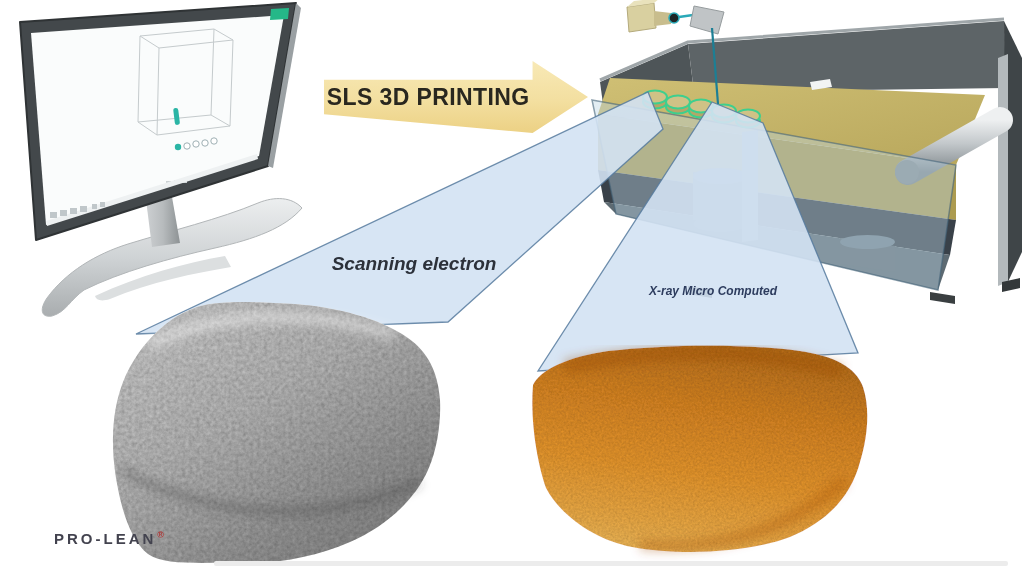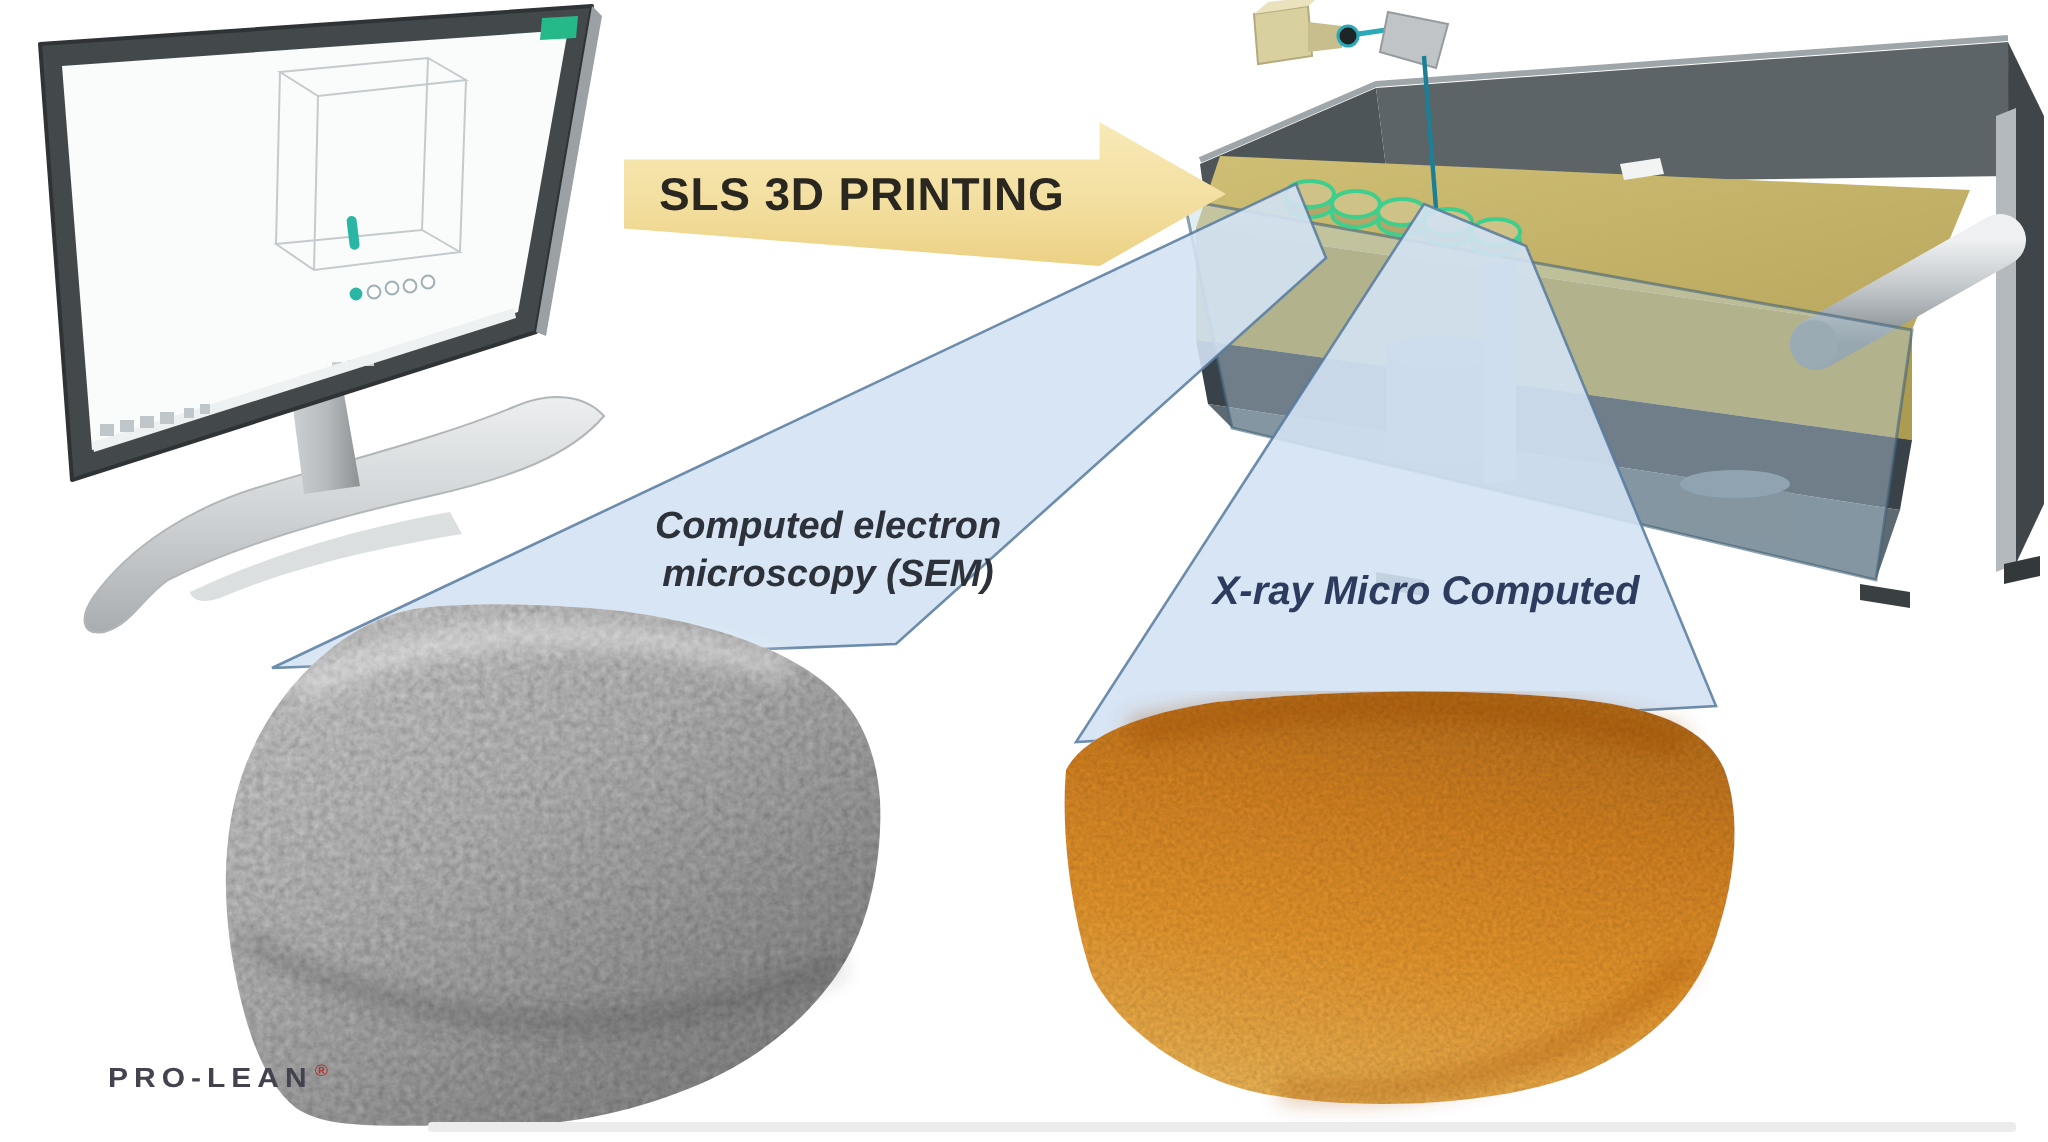--- a/index.html
+++ b/index.html
@@ -1,33 +1,32 @@
 <!DOCTYPE html>
 <html><head>
 <meta charset="utf-8">
 <style>
   html,body{margin:0;padding:0;background:#ffffff;}
   body{width:1024px;height:571px;overflow:hidden;font-family:"Liberation Sans",sans-serif;}
   .stage{position:relative;width:1024px;height:571px;background:#ffffff;}
   .stage svg{position:absolute;left:0;top:0;}
 
   .arrow{
-    position:absolute;left:312px;top:61px;width:264px;height:72px;
+    position:absolute;left:324px;top:61px;width:264px;height:72px;
     background:linear-gradient(180deg,#f8e9b6 0%,#f3dfa0 55%,#ecd184 100%);
     clip-path:polygon(0% 26%,79% 26%,79% 0%,100% 50%,79% 100%,0% 74%);
-    padding-left:37px;
   }
   .arrow .arrow-label{
     position:absolute;left:0;top:0;width:79%;height:100%;
     display:flex;align-items:center;justify-content:center;
     font-size:23px;font-weight:bold;color:#29271f;letter-spacing:.4px;white-space:nowrap;
   }
   .beam-label{position:absolute;text-align:center;font-weight:bold;font-style:italic;line-height:1.25;}
   .sem-label{left:295px;top:252px;width:238px;font-size:19px;color:#2c313a;}
-  .ct-label{left:588px;top:284px;width:250px;font-size:20px;color:#2d3c5e;}
+  .ct-label{left:588px;top:284px;width:250px;font-size:12px;color:#2d3c5e;}
 
   .logo{position:absolute;left:54px;top:530px;color:#43434f;font-weight:bold;
         font-size:15px;letter-spacing:3px;transform:scaleY(.92);white-space:nowrap;}
   .logo .reg{color:#b03535;font-size:9px;vertical-align:super;letter-spacing:0;margin-left:1px;}
   .bottom-bar{position:absolute;left:214px;top:561px;width:794px;height:5px;
               background:#ececec;border-radius:2px;}
 </style>
 </head>
 <body>
 
@@ -209,22 +208,21 @@
     <path d="M565,367 C655,348 760,348 842,372" fill="none" stroke="rgba(155,75,10,0.35)" stroke-width="16" filter="url(#blur5)"></path>
     <path d="M640,545 C720,552 790,530 845,480" fill="none" stroke="rgba(160,70,5,0.3)" stroke-width="12" filter="url(#blur5)"></path>
   </g>
 </svg>
 
   <div class="arrow">
     <div class="arrow-label">SLS 3D PRINTING</div>
   </div>
 
   <div class="beam-label sem-label">
-    <div>Computed electron</div>
-    <div>microscopy (SEM)</div>
+    <div>Scanning electron</div>
   </div>
 
   <div class="beam-label ct-label">
     <div>X-ray Micro Computed</div>
   </div>
 
   <div class="logo">
     <span>PRO-LEAN</span><span class="reg">®</span>
   </div>
 

